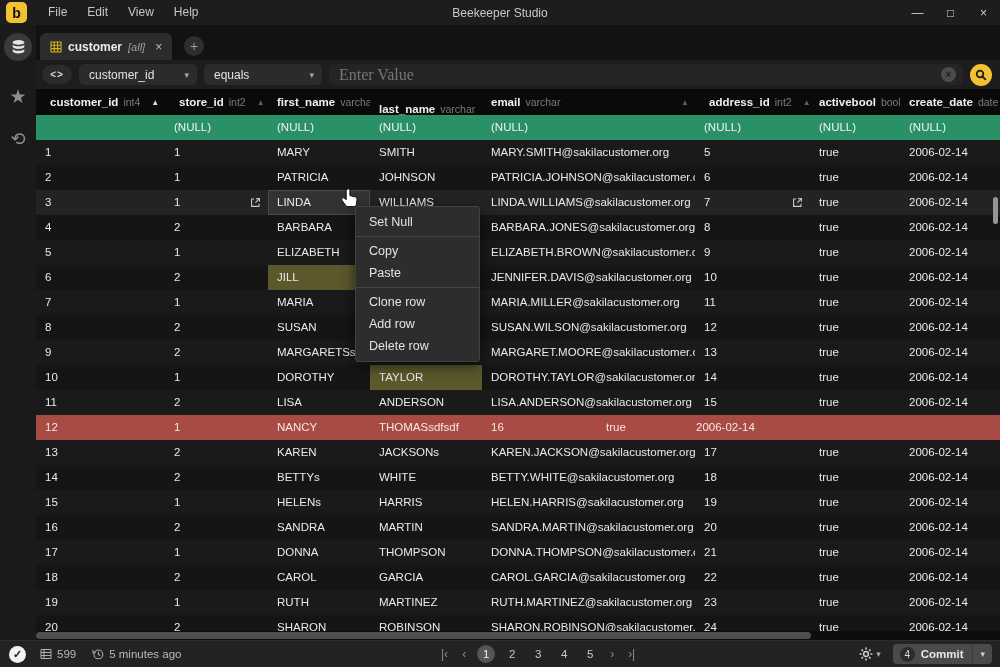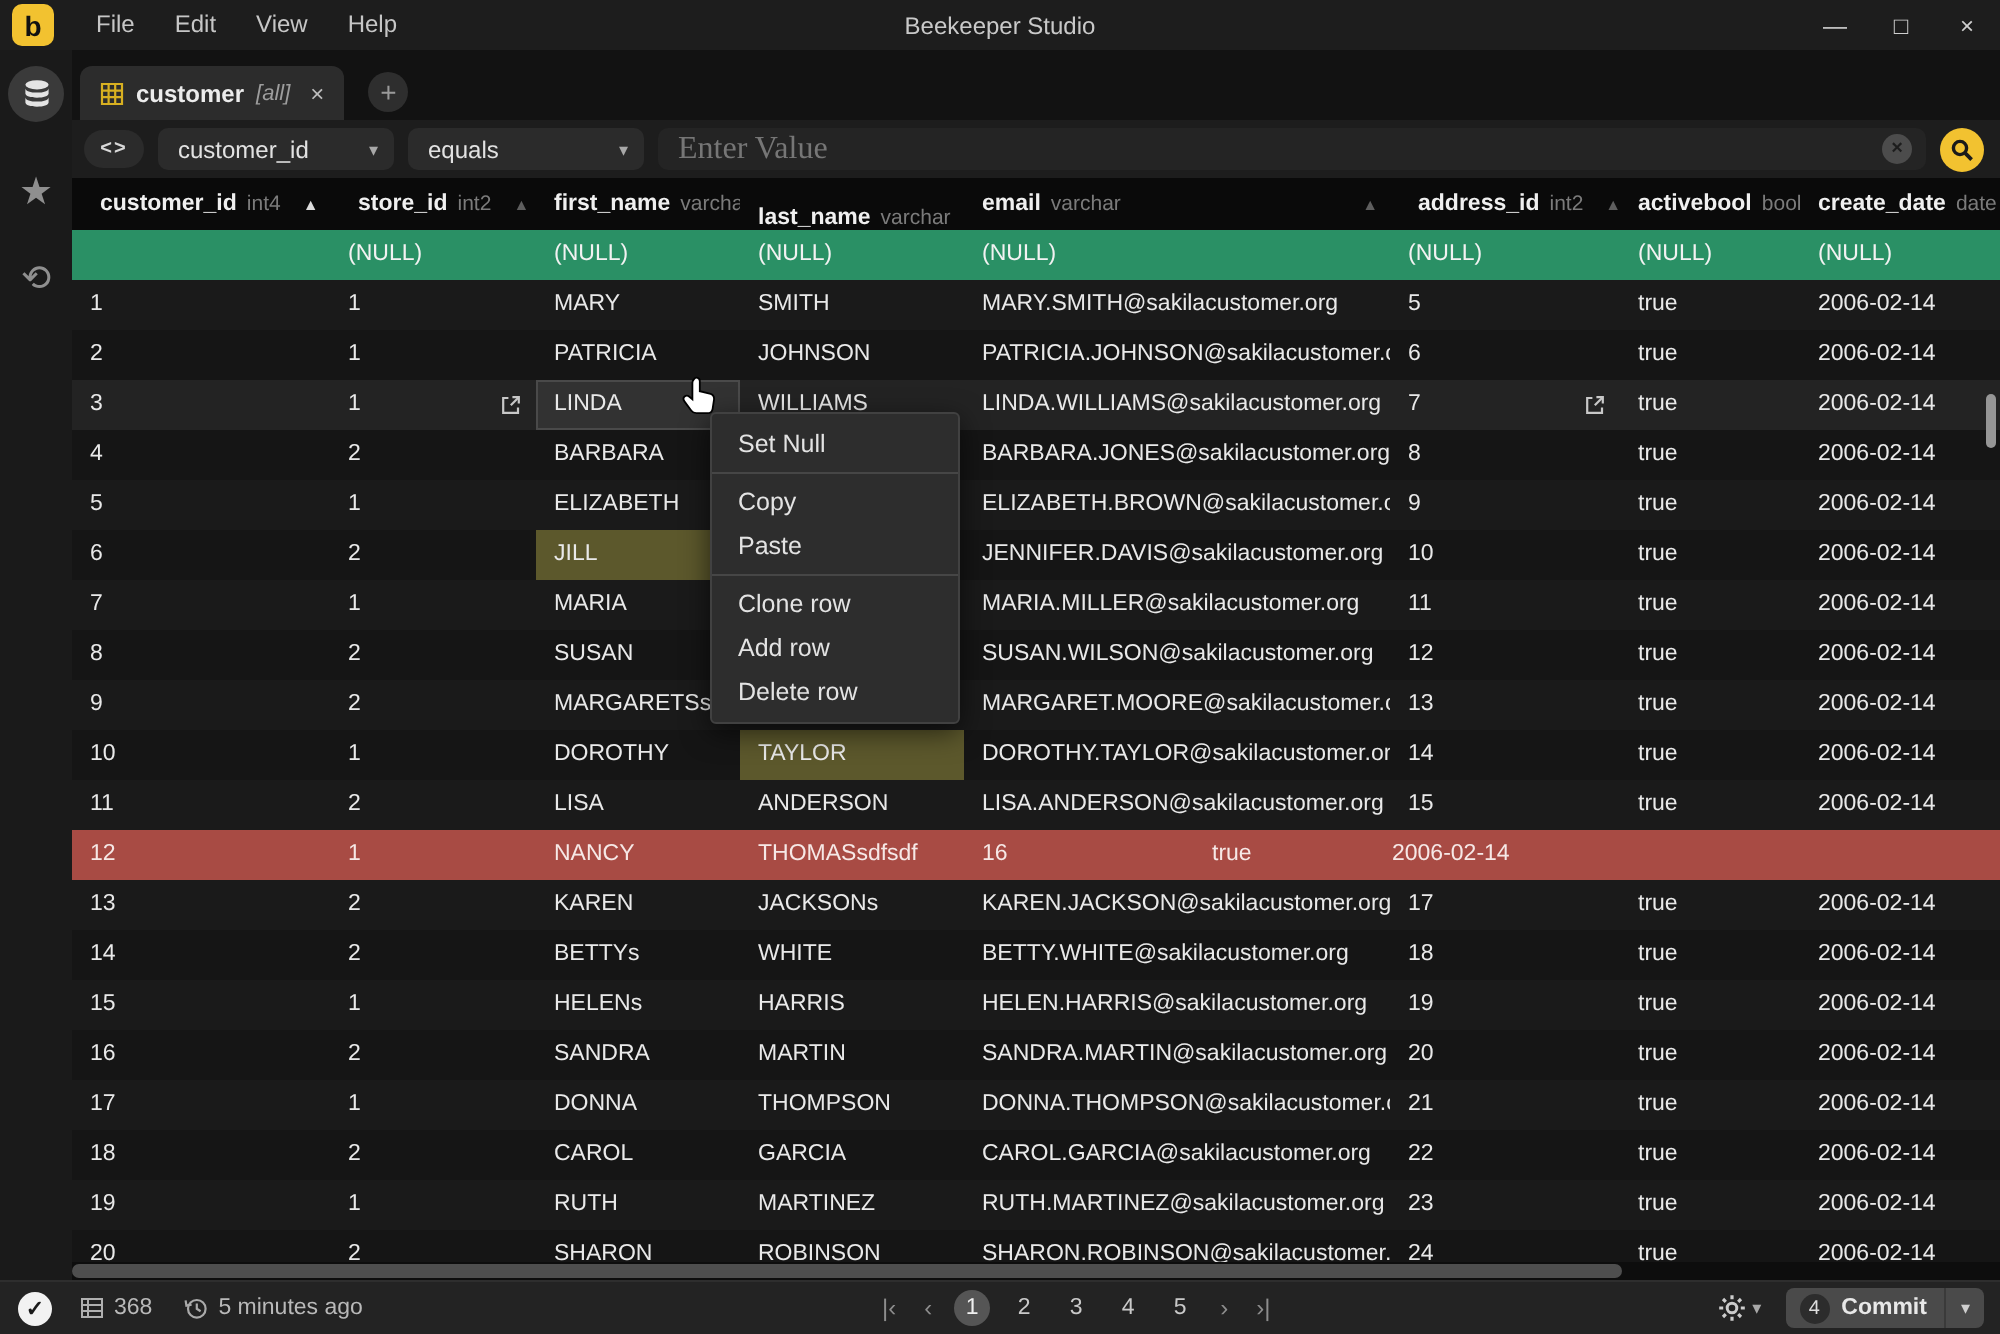--- a/index.html
+++ b/index.html
@@ -488,21 +488,21 @@
     </div>
     <div class="vscroll-thumb"></div>
   </div>
 
   <div class="statusbar">
     <div class="check-circle">✓</div>
     <div class="sb-item">
       <svg width="12" height="12" viewBox="0 0 12 12">
         <path d="M1 1.5 h10 v9 h-10 z M1 4.5 h10 M1 7.5 h10 M4 1.5 v9" stroke="#b0b0b0" stroke-width="1" fill="none"></path>
       </svg>
-      <span>368</span>
+      <span>599</span>
     </div>
     <div class="sb-item">
       <svg width="12" height="12" viewBox="0 0 12 12">
         <circle cx="6.4" cy="6.4" r="4.4" stroke="#aaa" stroke-width="1.1" fill="none"></circle>
         <path d="M6.4 3.8 V6.4 L8.3 7.6" stroke="#aaa" stroke-width="1.1" fill="none"></path>
         <path d="M0.8 2.2 L1.2 4.8 3.8 4.3" stroke="#aaa" stroke-width="1.1" fill="none"></path>
       </svg>
       <span>5 minutes ago</span>
     </div>
 

